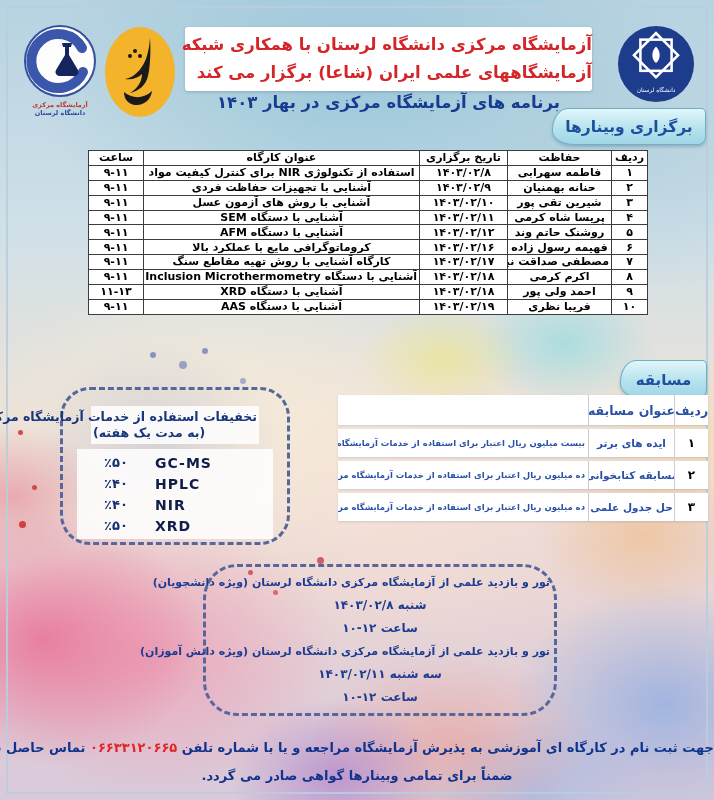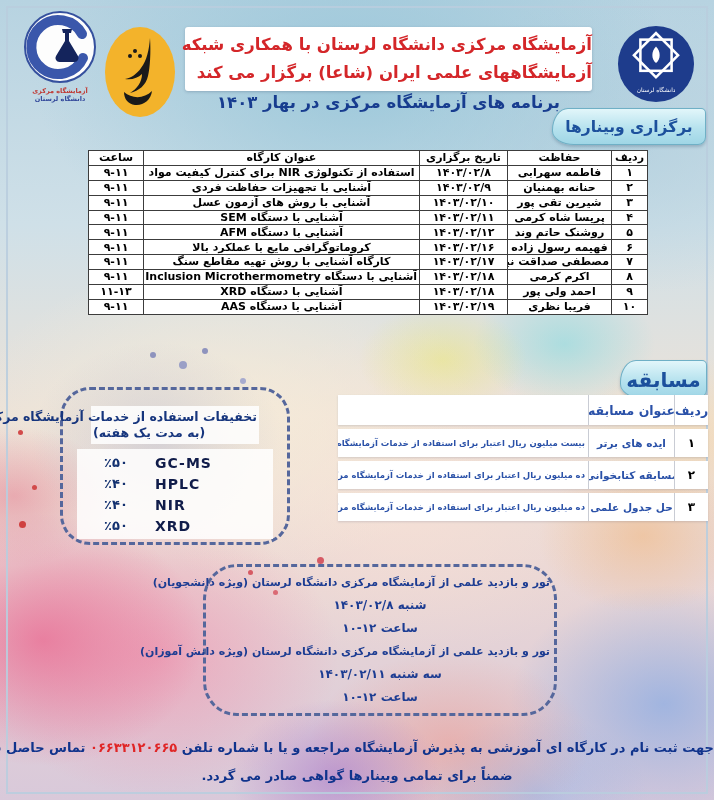--- a/index.html
+++ b/index.html
@@ -34,32 +34,32 @@
     box-shadow: 30px 10px 0 1px #9a9fc6, 52px -4px 0 #8e93bd, 90px 26px 0 #a7abce, 260px 120px 0 #9a9fc6, 285px 150px 0 1px #a7abce; }
 
   
   .header-box{ position:absolute; top:27px; right:122px; width:407px; height:64px; background:#fff;
     border-radius:3px; box-shadow:0 1px 3px rgba(40,60,90,.25); display:flex; flex-direction:column; justify-content:center; }
   .header-line{ color:#d42629; font-weight:bold; font-size:16.5px; text-align:left; line-height:28px; white-space:nowrap;padding-left:16px; }
   .subtitle{ position:absolute; top:93px; right:122px; width:407px; text-align:center;
     color:#173c8f; font-weight:bold; font-size:16.5px; white-space:nowrap; }
 
   .uni-logo{ position:absolute; top:23px; left:617px; width:78px; height:82px; }
-  .lab-logo{ position:absolute; top:9px; right:614px; width:80px; height:100px; }
+  .lab-logo{ position:absolute; top:23px; right:614px; width:80px; height:100px; }
   .lab-caption{ text-align:center; font-size:6.5px; font-weight:bold; line-height:8px; margin-top:-2px; }
   .lab-caption .l1{ color:#c03a34; } .lab-caption .l2{ color:#31479a; }
   .shaa-logo{ position:absolute; top:26px; right:538px; width:72px; height:92px; }
 
   
   .tab{ position:absolute; background:linear-gradient(180deg,#e2f6fa 0%,#b6e2ee 55%,#9fd6e6 100%);
     border:1px solid #6fb0c6; color:#1c509c; font-weight:bold; text-align:center;
     box-shadow:0 2px 3px rgba(40,70,100,.25); }
   .webinars-tab{ top:108px; left:552px; width:154px; height:37px; line-height:36px; font-size:15.5px;
     border-radius:16px 5px 8px 22px / 22px 5px 8px 14px; }
-  .competition-tab{ top:360px; left:620px; width:87px; height:38px; line-height:38px; font-size:20px;
+  .competition-tab{ top:360px; left:620px; width:87px; height:38px; line-height:38px; font-size:15px;
     border-radius:16px 5px 8px 20px / 22px 5px 8px 14px; }
 
   
   table.webinars{ position:absolute; top:150px; left:88px; width:559px; border-collapse:collapse;
     background:#fff; table-layout:fixed; direction:rtl; }
   table.webinars th, table.webinars td{
     border:1px solid #3c3c3c; text-align:center; vertical-align:middle;
     font-size:11px; font-weight:bold; color:#000; height:14.9px; line-height:1.05;
     padding:0 2px; white-space:nowrap; overflow:hidden; }
   td.fit{ font-size:9px; }

